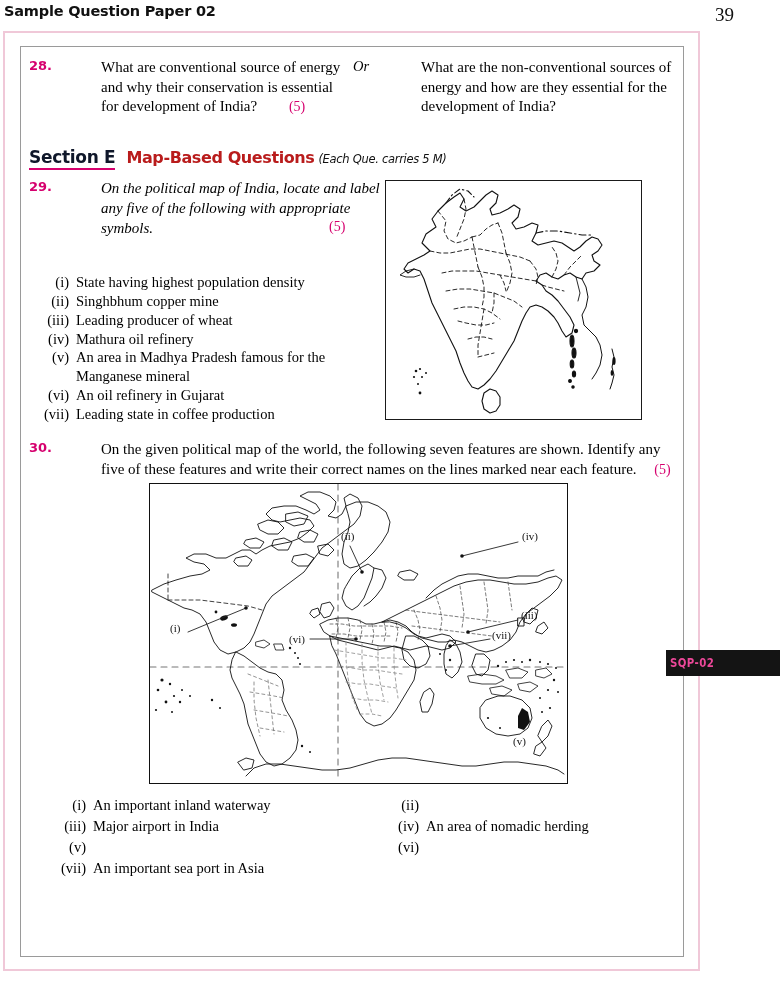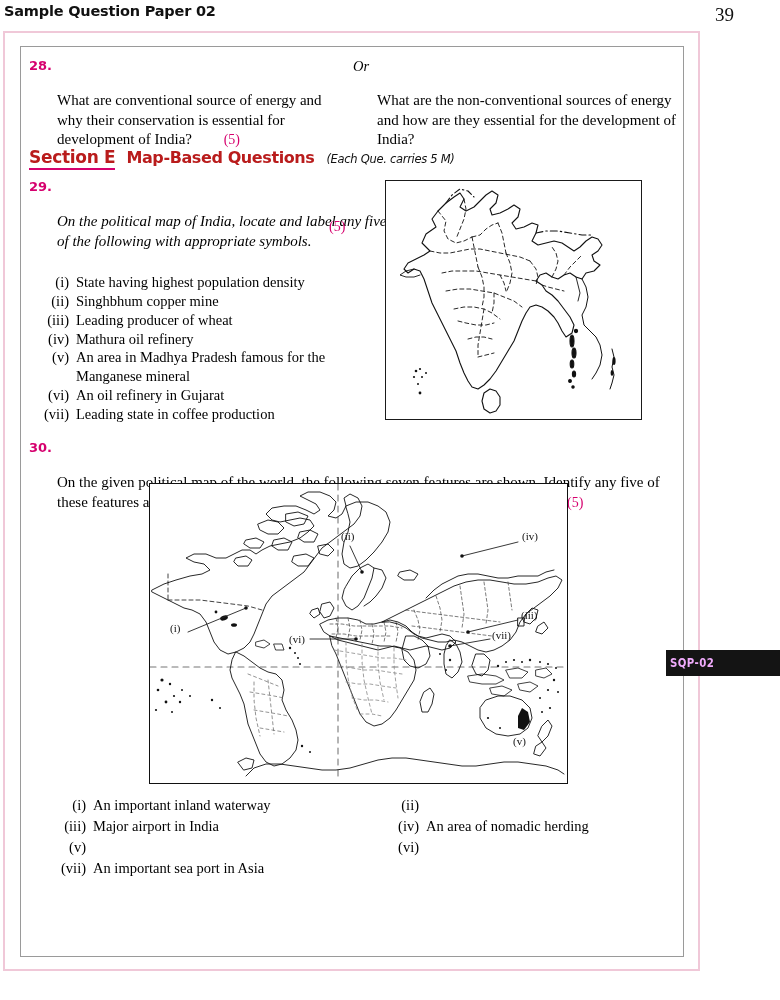--- a/index.html
+++ b/index.html
@@ -94,69 +94,69 @@
   }
   #q28-right {
     position: absolute;
     left: 333px;
     top: 0;
     width: 325px;
   }
   .q-row {
     display: flex;
     align-items: flex-start;
+    gap: 44px;
   }
   .q-label {
     flex: 0 0 auto;
     width: 28px;
   }
   .q-label.or {
     width: 24px;
     font-style: italic;
     font-size: 14.5px;
   }
   .q-body {
     flex: 1 1 auto;
     font-size: 15px;
     line-height: 1.30;
-    margin-top: 33px;
   }
 
   
   #section-e-head {
     position: absolute;
     left: 9px;
     top: 101px;
     display: flex;
     align-items: baseline;
     white-space: nowrap;
   }
   #section-e-title {
     font-family: "DejaVu Sans", sans-serif;
     font-weight: bold;
     font-size: 17px;
-    color: #b91c1c;
+    color: #0f172a;
     border-bottom: 2px solid #d6006e;
     padding-bottom: 1px;
     letter-spacing: -0.3px;
   }
   #section-e-subtitle {
     font-family: "DejaVu Sans", sans-serif;
     font-weight: bold;
     font-size: 16px;
     color: #b91c1c;
     margin-left: 11px;
     letter-spacing: -0.4px;
   }
   #section-e-marks {
     font-family: "DejaVu Sans", sans-serif;
     font-style: italic;
     font-size: 11.5px;
     color: #111;
-    margin-left: 12px;
+    margin-left: 4px;
     letter-spacing: -0.3px;
   }
 
   
   #q29 {
     position: absolute;
     left: 9px;
     top: 133px;
     width: 360px;
   }
@@ -255,21 +255,21 @@
   #feature-list .roman-num { width: 38px; }
 
   
   #side-tab {
     position: absolute;
     left: 666px;
     top: 650px;
     width: 114px;
     height: 26px;
     background: #141414;
-    color: #f0abfc;
+    color: #ec4899;
     font-family: "DejaVu Sans", sans-serif;
     font-weight: bold;
     font-size: 12px;
     letter-spacing: 0.5px;
     display: flex;
     align-items: center;
     padding-left: 4px;
     box-sizing: border-box;
     overflow: hidden;
   }

